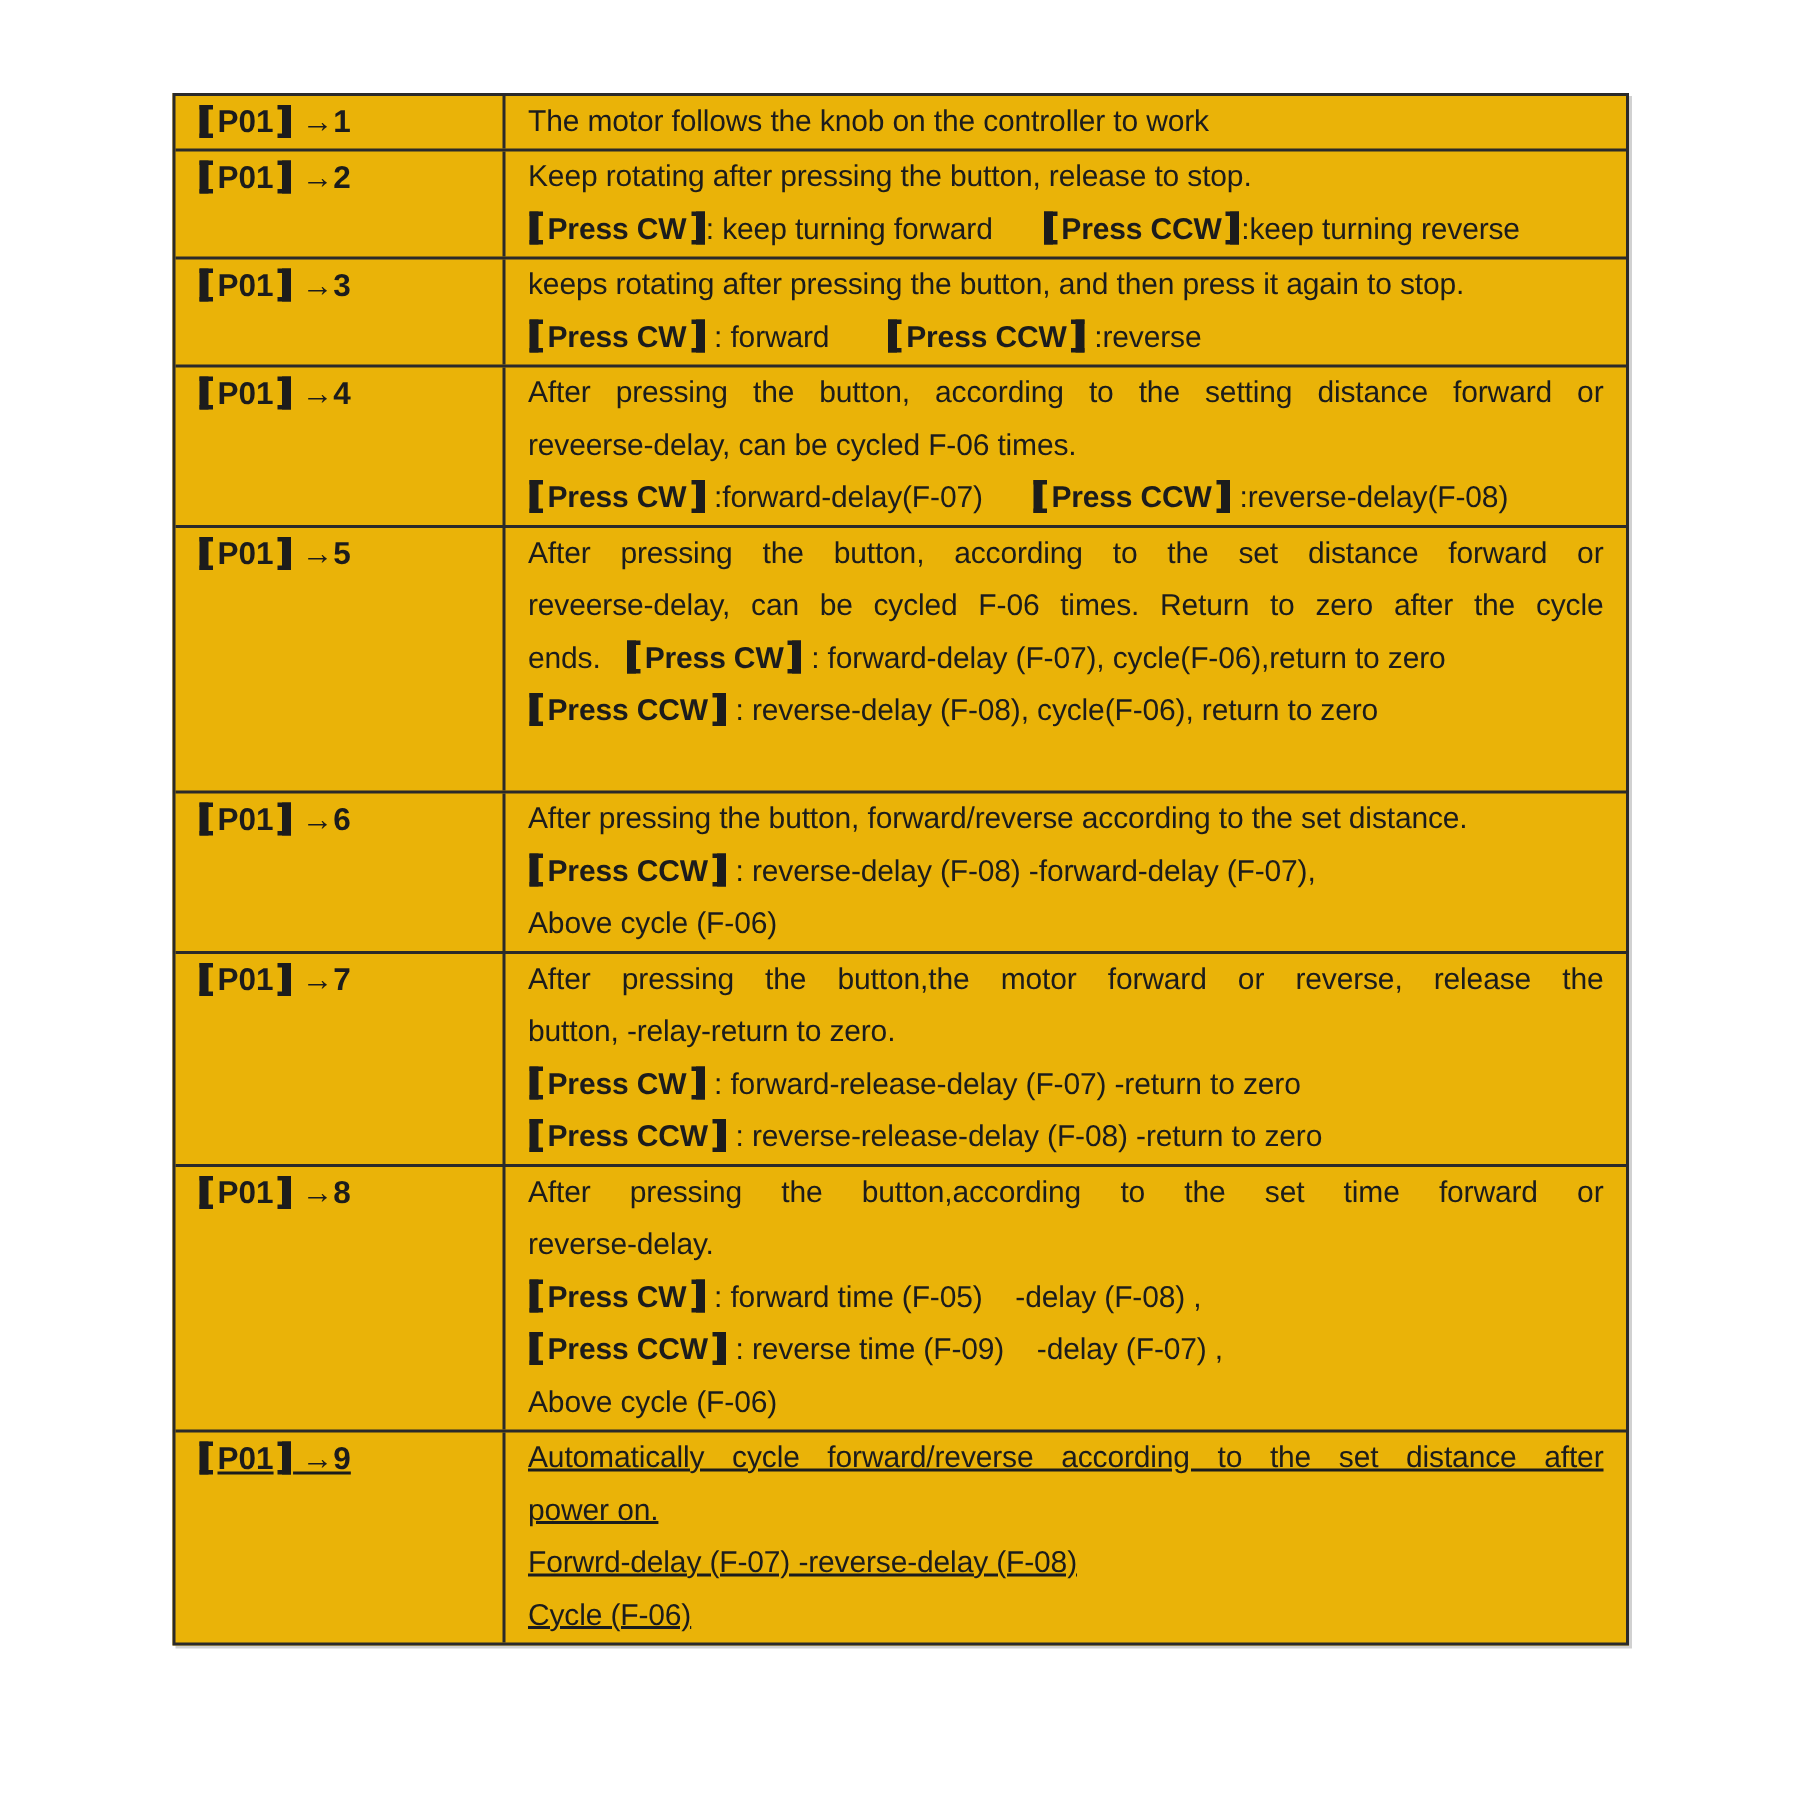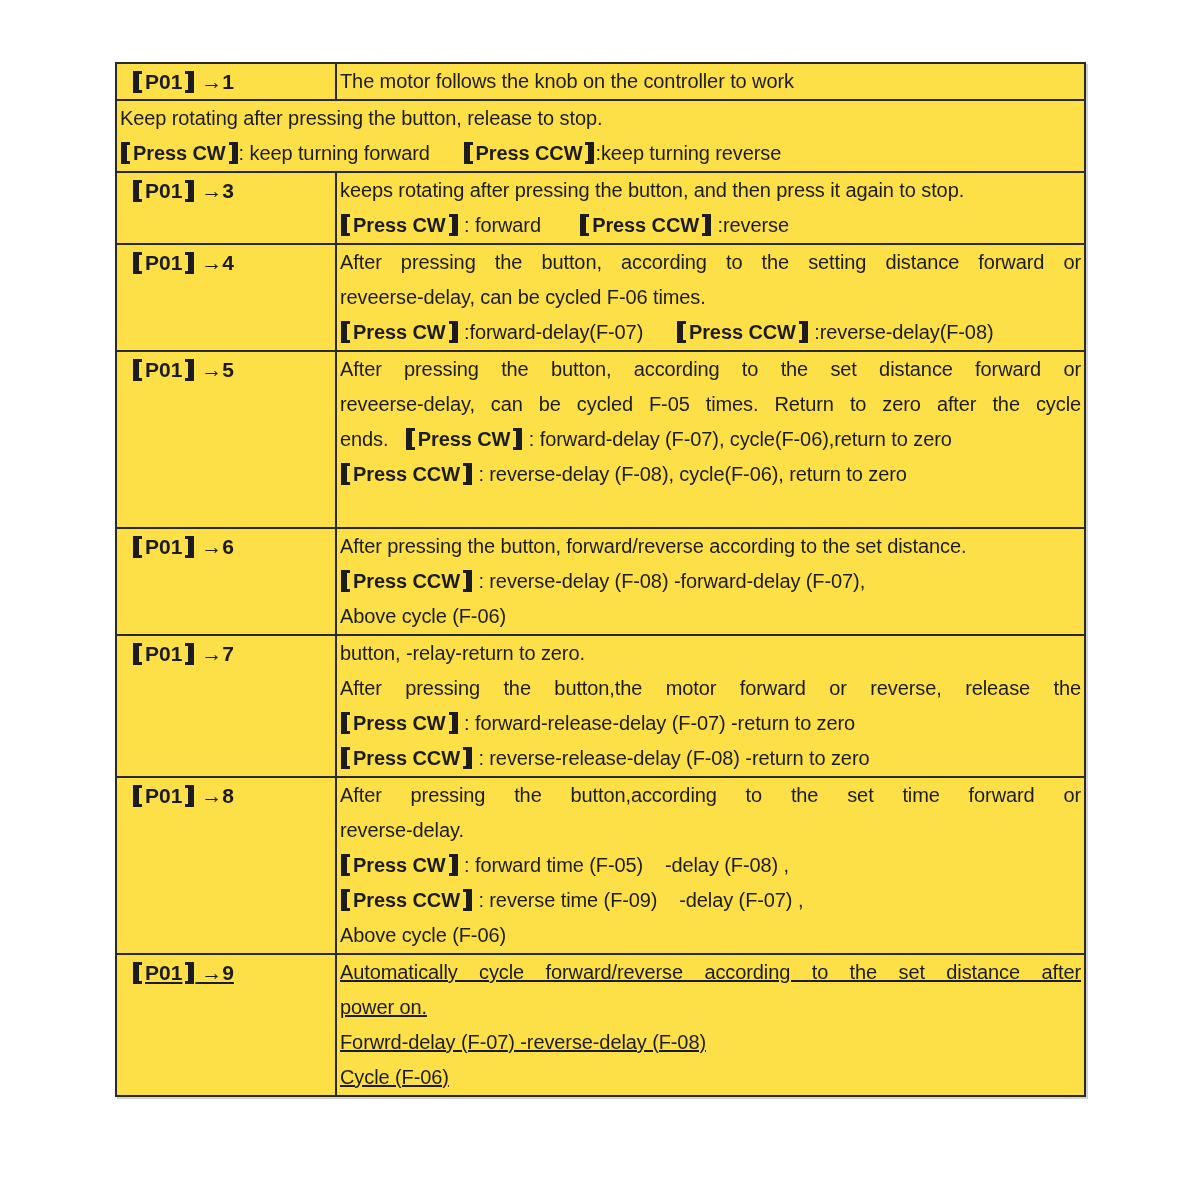--- a/index.html
+++ b/index.html
@@ -17,42 +17,42 @@
     height: 1200px;
     background: #ffffff;
   }
   .ptable {
     position: absolute;
     left: 115px;
     top: 62px;
     width: 971px;
     border: 2px solid #2a2a2a;
     box-sizing: border-box;
-    background: #fde047;
+    background: #eab308;
     color: #1c1c1c;
     box-shadow: 2px 2px 0 rgba(0,0,0,0.18);
   }
   .prow {
     display: flex;
     border-bottom: 2px solid #2a2a2a;
   }
   .prow:last-child { border-bottom: none; text-decoration: underline; }
   .cell-label {
     flex: 0 0 220px;
     width: 220px;
     box-sizing: border-box;
     border-right: 2px solid #2a2a2a;
     padding-left: 15px;
     font-size: 21px;
     font-weight: 700;
   }
   .cell-desc {
     flex: 1 1 auto;
     box-sizing: border-box;
-    padding: 0 3px;
+    padding: 0 15px;
     font-size: 20px;
     letter-spacing: -0.1px;
   }
   .line {
     line-height: 35px;
     min-height: 35px;
     white-space: pre-wrap;
   }
   .line.justify {
     white-space: normal;
@@ -91,20 +91,23 @@
   <div class="prow">
     <div class="cell-label">
       <div class="label-line"><span class="bracketed"><span class="bk bk-l"></span><span>P01</span><span class="bk bk-r"></span></span><span class="strong"> →1</span></div>
     </div>
     <div class="cell-desc">
           <div class="line"><span>The motor follows the knob on the controller to work</span></div>
         </div>
   </div>
 
   <div class="prow">
+    <div class="cell-label">
+      <div class="label-line"><span class="bracketed"><span class="bk bk-l"></span><span>P01</span><span class="bk bk-r"></span></span><span class="strong"> →2</span></div>
+    </div>
     <div class="cell-desc">
           <div class="line"><span>Keep rotating after pressing the button, release to stop.</span></div>
           <div class="line"><span class="bracketed"><span class="bk bk-l"></span><span>Press CW</span><span class="bk bk-r"></span></span><span>: keep turning forward      </span><span class="bracketed"><span class="bk bk-l"></span><span>Press CCW</span><span class="bk bk-r"></span></span><span>:keep turning reverse</span></div>
         </div>
   </div>
 
   <div class="prow">
     <div class="cell-label">
       <div class="label-line"><span class="bracketed"><span class="bk bk-l"></span><span>P01</span><span class="bk bk-r"></span></span><span class="strong"> →3</span></div>
     </div>
@@ -124,21 +127,21 @@
           <div class="line"><span class="bracketed"><span class="bk bk-l"></span><span>Press CW</span><span class="bk bk-r"></span></span><span> :forward-delay(F-07)      </span><span class="bracketed"><span class="bk bk-l"></span><span>Press CCW</span><span class="bk bk-r"></span></span><span> :reverse-delay(F-08)</span></div>
         </div>
   </div>
 
   <div class="prow">
     <div class="cell-label">
       <div class="label-line"><span class="bracketed"><span class="bk bk-l"></span><span>P01</span><span class="bk bk-r"></span></span><span class="strong"> →5</span></div>
     </div>
     <div class="cell-desc">
           <div class="line justify"><span>After pressing the button, according to the set distance forward or</span></div>
-          <div class="line justify"><span>reveerse-delay, can be cycled F-05 times. Return to zero after the cycle</span></div>
+          <div class="line justify"><span>reveerse-delay, can be cycled F-06 times. Return to zero after the cycle</span></div>
           <div class="line"><span>ends.   </span><span class="bracketed"><span class="bk bk-l"></span><span>Press CW</span><span class="bk bk-r"></span></span><span> : forward-delay (F-07), cycle(F-06),return to zero</span></div>
           <div class="line"><span class="bracketed"><span class="bk bk-l"></span><span>Press CCW</span><span class="bk bk-r"></span></span><span> : reverse-delay (F-08), cycle(F-06), return to zero</span></div>
           <div class="line"></div>
         </div>
   </div>
 
   <div class="prow">
     <div class="cell-label">
       <div class="label-line"><span class="bracketed"><span class="bk bk-l"></span><span>P01</span><span class="bk bk-r"></span></span><span class="strong"> →6</span></div>
     </div>
@@ -147,22 +150,22 @@
           <div class="line"><span class="bracketed"><span class="bk bk-l"></span><span>Press CCW</span><span class="bk bk-r"></span></span><span> : reverse-delay (F-08) -forward-delay (F-07),</span></div>
           <div class="line"><span>Above cycle (F-06)</span></div>
         </div>
   </div>
 
   <div class="prow">
     <div class="cell-label">
       <div class="label-line"><span class="bracketed"><span class="bk bk-l"></span><span>P01</span><span class="bk bk-r"></span></span><span class="strong"> →7</span></div>
     </div>
     <div class="cell-desc">
+          <div class="line justify"><span>After pressing the button,the motor forward or reverse, release the</span></div>
           <div class="line"><span>button, -relay-return to zero.</span></div>
-          <div class="line justify"><span>After pressing the button,the motor forward or reverse, release the</span></div>
           <div class="line"><span class="bracketed"><span class="bk bk-l"></span><span>Press CW</span><span class="bk bk-r"></span></span><span> : forward-release-delay (F-07) -return to zero</span></div>
           <div class="line"><span class="bracketed"><span class="bk bk-l"></span><span>Press CCW</span><span class="bk bk-r"></span></span><span> : reverse-release-delay (F-08) -return to zero</span></div>
         </div>
   </div>
 
   <div class="prow">
     <div class="cell-label">
       <div class="label-line"><span class="bracketed"><span class="bk bk-l"></span><span>P01</span><span class="bk bk-r"></span></span><span class="strong"> →8</span></div>
     </div>
     <div class="cell-desc">

